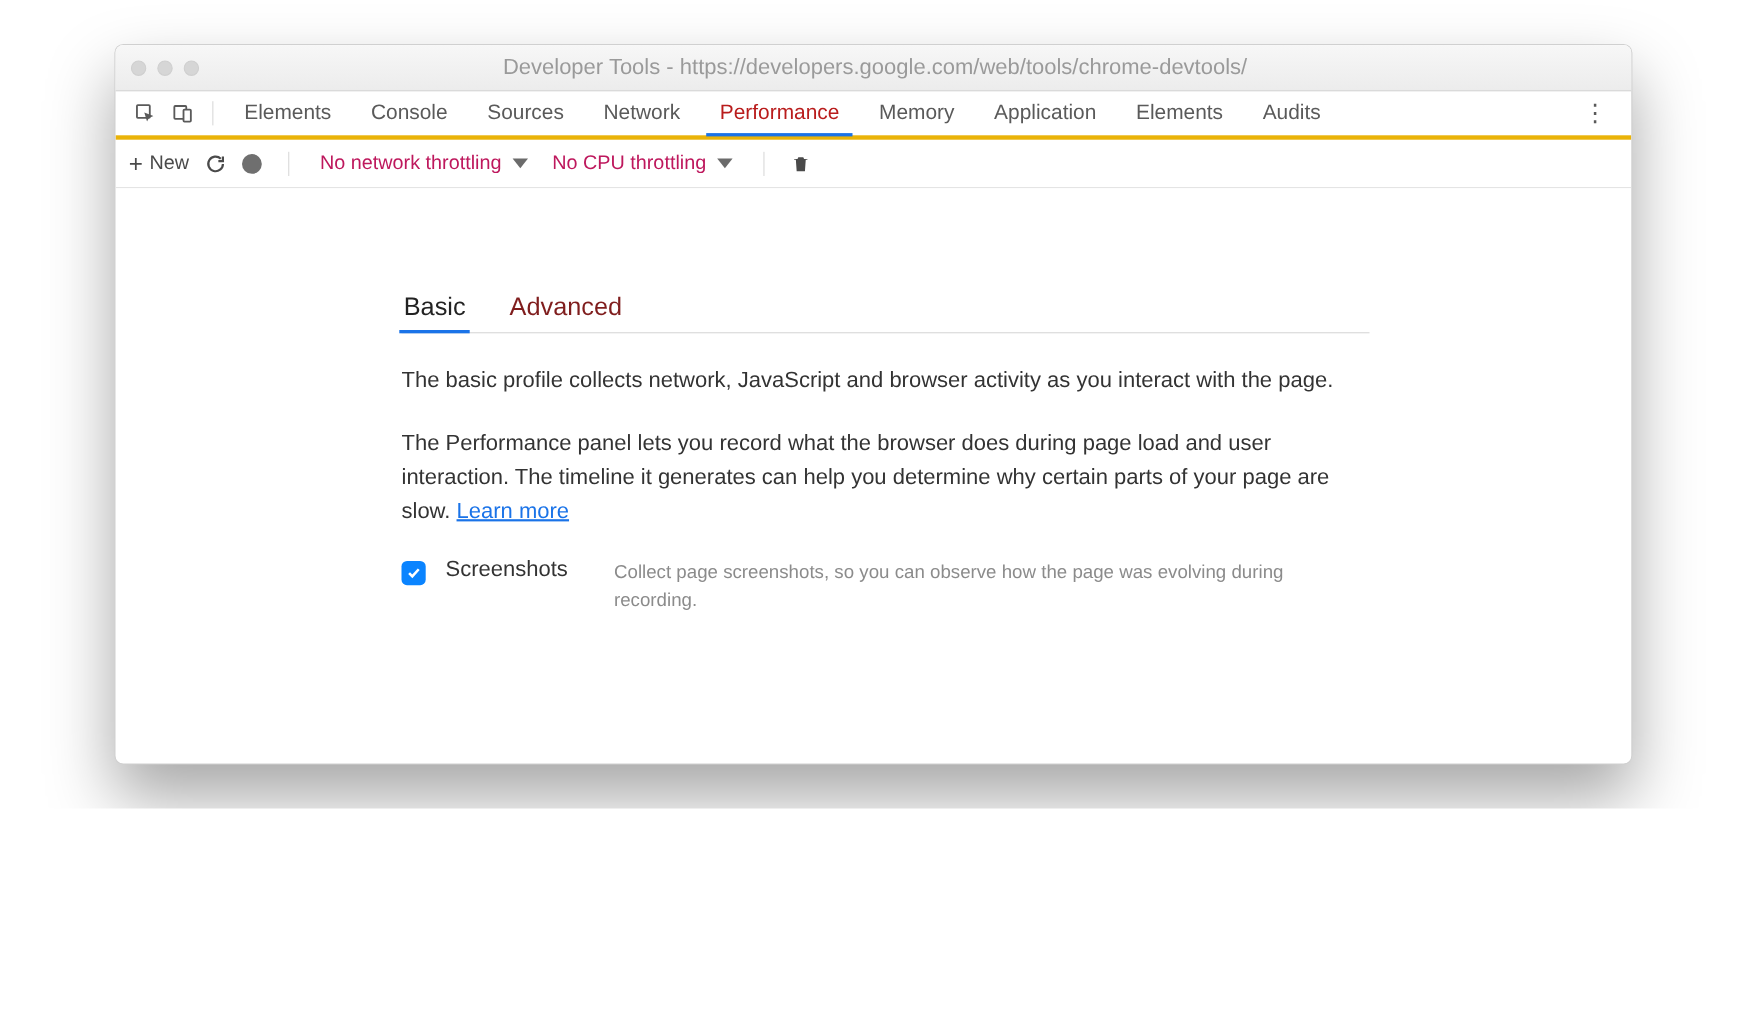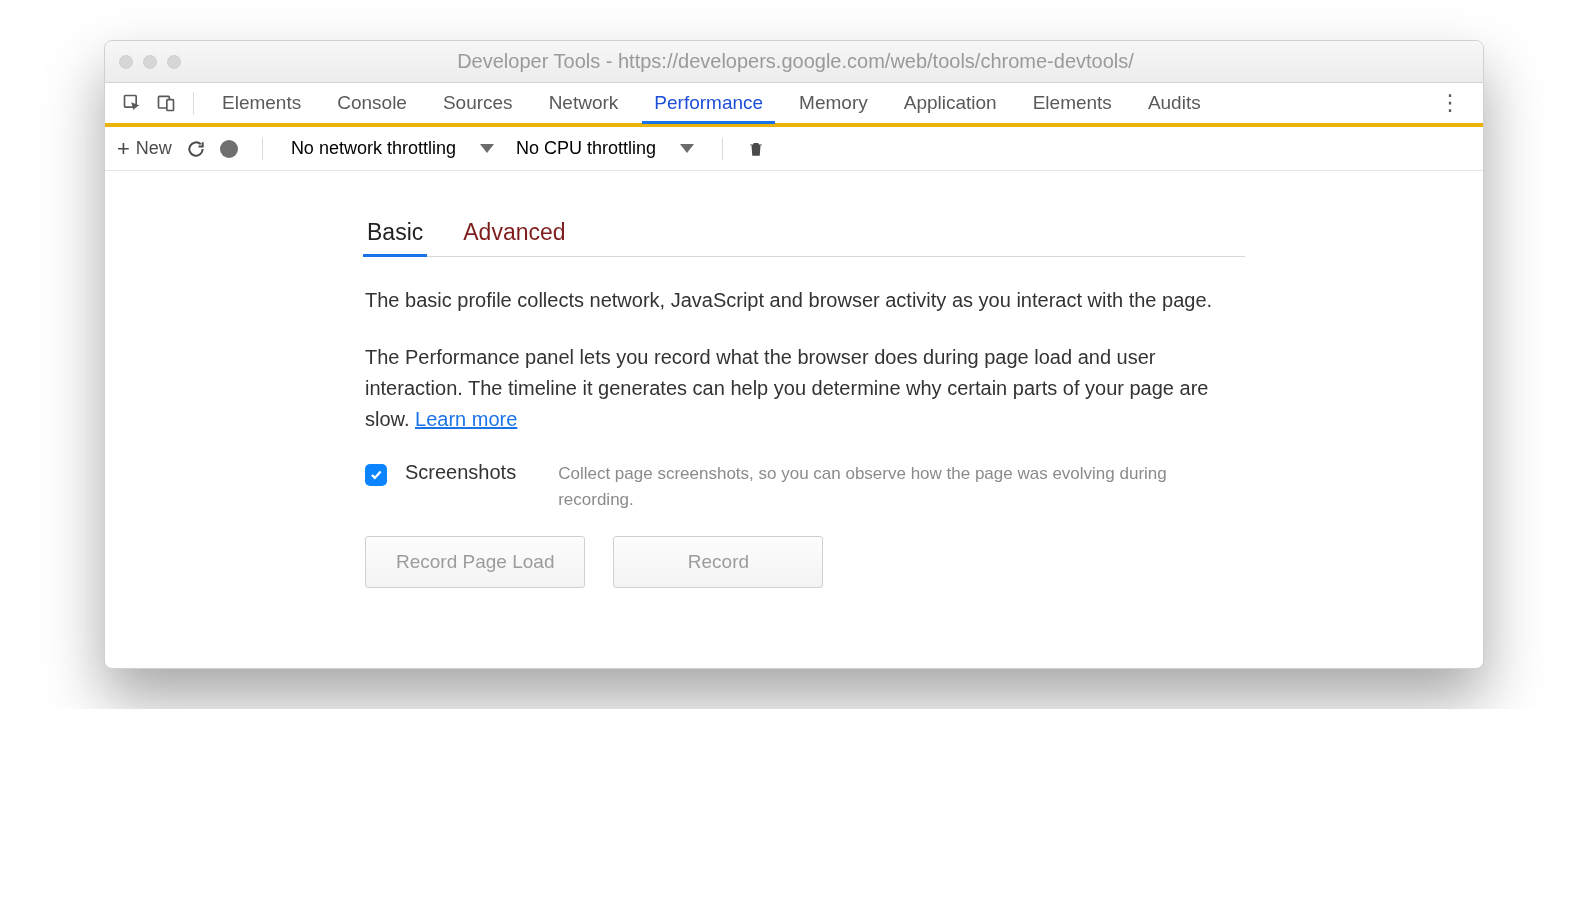--- a/index.html
+++ b/index.html
@@ -73,21 +73,21 @@
   .tab {
     display: flex;
     align-items: center;
     padding: 0 18px;
     font-size: 19px;
     color: #5a5a5a;
     cursor: pointer;
     position: relative;
   }
   .tab.active {
-    color: #1d4ed8;
+    color: #b91c1c;
   }
   .tab.active::after {
     content: "";
     position: absolute;
     bottom: -1px; left: 6px; right: 6px;
     height: 3px;
     background: #1a73e8;
   }
   .spacer { flex: 1; }
   .kebab {
@@ -103,42 +103,43 @@
     font-size: 18px;
     color: #4a4a4a;
   }
   .tool-btn {
     display: flex; align-items: center; gap: 6px; cursor: pointer;
   }
   .record-dot {
     width: 18px; height: 18px; border-radius: 50%; background: #6f6f6f;
   }
   .dd {
-    display: flex; align-items: center; gap: 24px; cursor: pointer;
-    color: #000000; padding: 0 4px;
+    display: flex; align-items: center; gap: 10px; cursor: pointer;
+    color: #be185d; padding: 0 4px;
   }
   .tri {
     width: 0; height: 0;
     border-left: 7px solid transparent;
     border-right: 7px solid transparent;
     border-top: 9px solid #6b6b6b;
   }
   .trash svg { width: 18px; height: 20px; }
   .content {
     padding: 40px 0 80px 0;
   }
   .content-inner {
     width: 880px;
     margin-left: 260px;
   }
   .subtabs {
     display: flex;
     gap: 36px;
     border-bottom: 1px solid #d7d7d7;
     margin-bottom: 28px;
+    margin-top: 46px;
   }
   .subtab {
     font-size: 23px;
     color: #7f1d1d;
     padding: 8px 2px 10px 2px;
     cursor: pointer;
     position: relative;
   }
   .subtab.active {
     color: #222;
@@ -158,21 +159,21 @@
   }
   .para a {
     color: #1a73e8;
     text-decoration: underline;
     cursor: pointer;
   }
   .option-row {
     display: flex;
     align-items: flex-start;
     gap: 18px;
-    margin-bottom: 24px;
+    margin-bottom: 56px;
   }
   .chk {
     width: 22px; height: 22px; border-radius: 5px;
     background: #0a84ff;
     display: flex; align-items: center; justify-content: center;
     flex: 0 0 22px;
     margin-top: 3px;
     cursor: pointer;
   }
   .chk svg { width: 14px; height: 14px; }
@@ -291,21 +292,17 @@
       <div class="option-row">
         <div class="chk">
           <svg viewBox="0 0 24 24" stroke="#fff" stroke-width="4" fill="none">
             <path d="M5 12l5 5L20 6"></path>
           </svg>
         </div>
         <div class="opt-label">Screenshots</div>
         <div class="opt-desc">Collect page screenshots, so you can observe how the page was evolving during recording.</div>
       </div>
 
-      <div class="btn-row">
-        <button class="big-btn">Record Page Load</button>
-        <button class="big-btn">Record</button>
-      </div>
 
     </div>
   </div>
 
 </div>
 
 </body></html>

